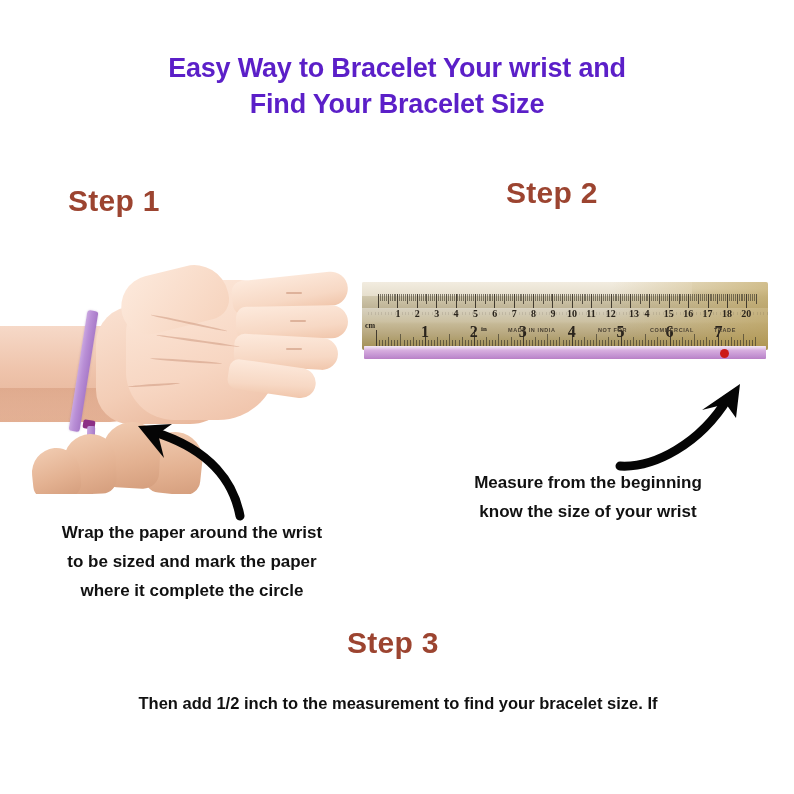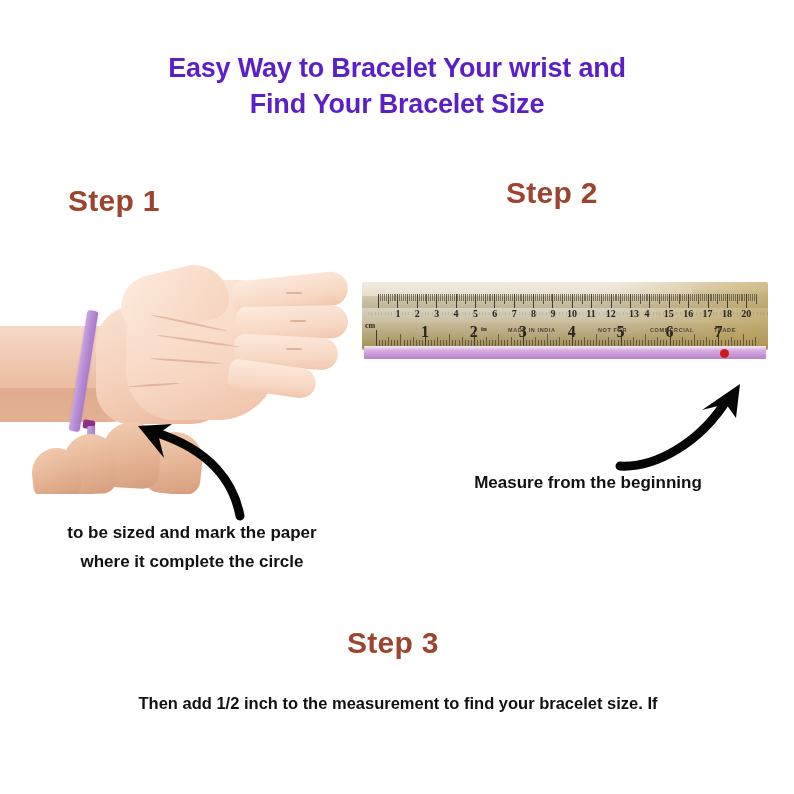--- a/index.html
+++ b/index.html
@@ -332,20 +332,21 @@
     </div>
     <div class="hold-crop"></div>
   </div>
 
   <svg class="arrow-svg" id="arrow1" width="130" height="110" viewBox="0 0 130 110">
     <path d="M 112 106 C 106 74, 84 40, 26 22" stroke="#050505" stroke-width="9" fill="none" stroke-linecap="round"></path>
     <path d="M 10 16 L 44 14 L 30 24 L 36 48 Z" fill="#050505"></path>
   </svg>
 
   <div class="caption" id="cap1">
+    <span class="line">Wrap the paper around the wrist</span>
     <span class="line">to be sized and mark the paper</span>
     <span class="line">where it complete the circle</span>
   </div>
 
   <div class="step-head" id="step2-head">Step 2</div>
 
   <div id="ruler-photo">
     <div class="ruler-body">
       <div class="ruler-top-band"></div>
       <div class="ruler-sheen"></div>
@@ -839,20 +840,21 @@
     <div class="strip-red-mark" style="left: 358.42px;"></div>
   </div>
 
   <svg class="arrow-svg" id="arrow2" width="140" height="100" viewBox="0 0 140 100">
     <path d="M 6 90 C 40 92, 86 68, 114 22" stroke="#050505" stroke-width="9" fill="none" stroke-linecap="round"></path>
     <path d="M 126 8 L 122 42 L 112 28 L 88 34 Z" fill="#050505"></path>
   </svg>
 
   <div class="caption" id="cap2">
     <span class="line">Measure from the beginning</span>
+    <span class="line">know the size of your wrist</span>
   </div>
 
   <div class="step-head" id="step3-head">Step 3</div>
 
   <div class="caption" id="cap3">
     <span class="line">Then add 1/2 inch to the measurement  to find your bracelet size. If</span>
   </div>
 
 </div>
 

